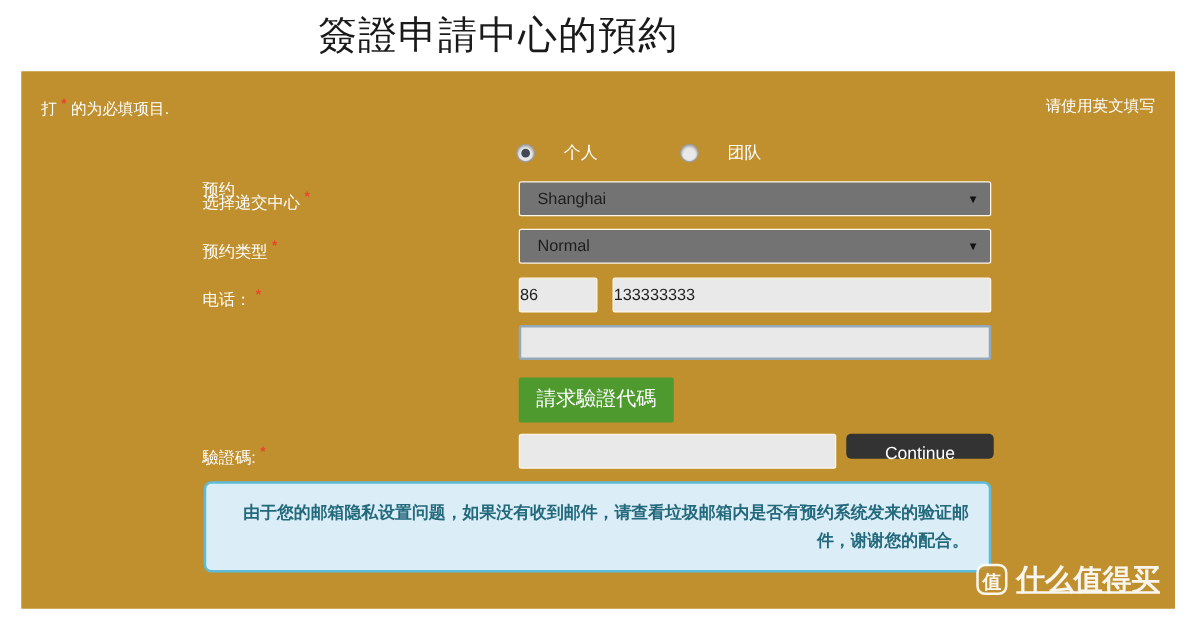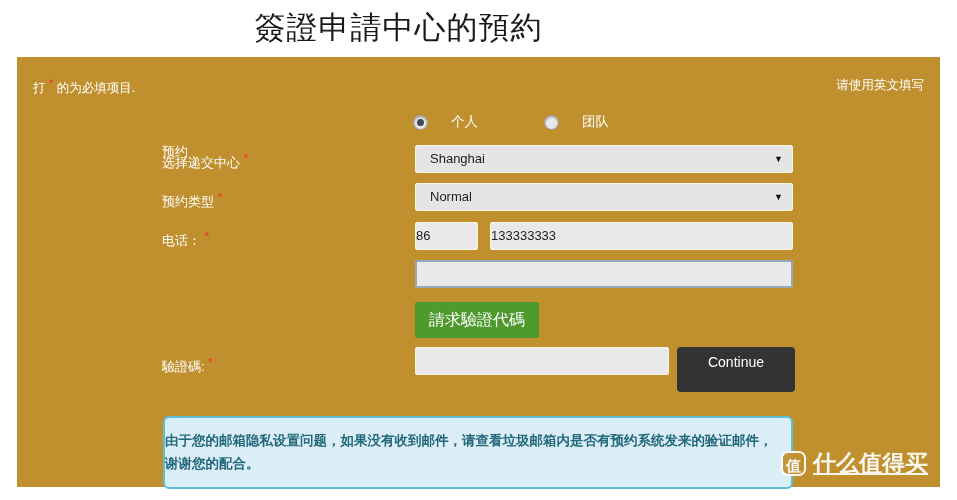--- a/index.html
+++ b/index.html
@@ -90,21 +90,21 @@
     font-size: 13.5px;
     color: #ffffff;
     white-space: nowrap;
   }
 
   
   .select-box {
     position: absolute;
     box-sizing: border-box;
     height: 28px;
-    background: #e5e5e5;
+    background: #737373;
     border: 1px solid #fdf6e6;
     border-radius: 2px;
     font-size: 13px;
     color: #1d1d1d;
     line-height: 26px;
     padding-left: 14px;
     white-space: nowrap;
   }
   .select-arrow {
     position: absolute;
@@ -147,42 +147,42 @@
     border-radius: 2px;
     height: 36px;
     line-height: 36px;
     padding: 0 14px;
   }
   #continue-btn {
     background: #333333;
     color: #ffffff;
     border: none;
     border-radius: 4px;
-    height: 45px;
+    height: 20px;
     line-height: 30px;
     width: 118px;
     font-size: 14px;
   }
 
   
   #info-alert {
     position: absolute;
     left: 146px;
-    top: 359px;
+    top: 328px;
     width: 630px;
     box-sizing: border-box;
     background: #dbedf6;
     border: 2px solid #5dbcd8;
     border-radius: 6px;
-    padding: 11px 16px 12px 0;
+    padding: 11px 16px 12px 16px;
     color: #23697c;
     font-size: 13.5px;
     line-height: 23px;
     font-weight: bold;
-    text-align: left;
+    text-align: right;
   }
 
   
   #watermark {
     position: absolute;
     right: 12px;
     bottom: 8px;
     display: flex;
     align-items: center;
     opacity: .92;

